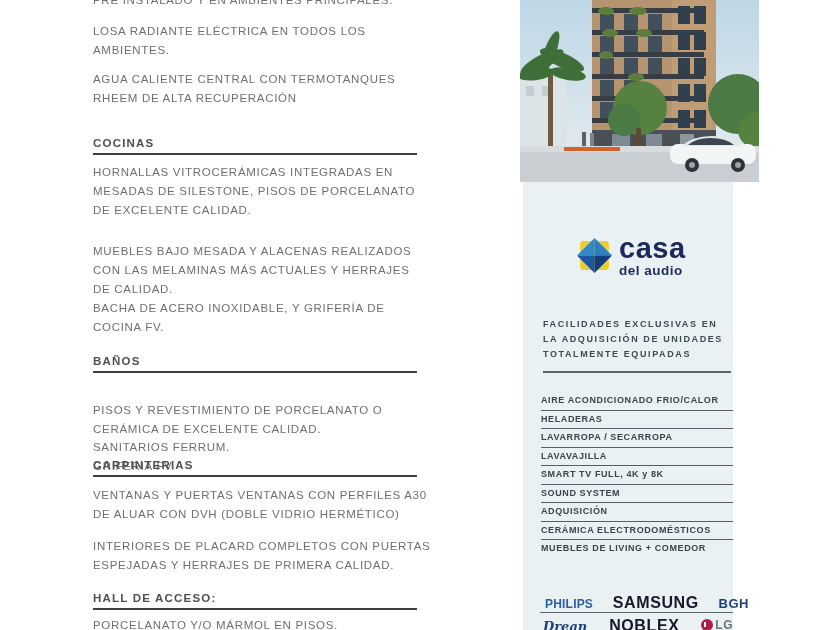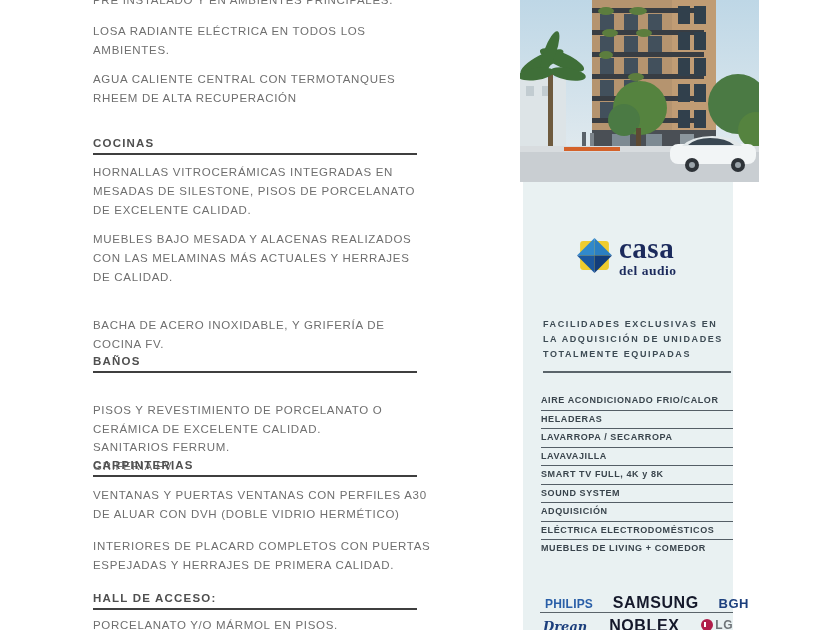--- a/index.html
+++ b/index.html
@@ -15,21 +15,21 @@
             letter-spacing:1.2px;color:#4f4f4f;padding-bottom:4px;
             border-bottom:2px solid #3f3f3f;white-space:pre;}
   .clipped{line-height:12px;}
 
   
   .panel{position:absolute;left:523px;top:0;width:210px;height:630px;background:#e9f1f2;}
   .photo{position:absolute;left:520px;top:0;width:239px;height:182px;overflow:hidden;}
 
   .logo{position:absolute;left:576px;top:234px;display:flex;align-items:center;gap:6px;}
   .logo-icon{width:37px;height:37px;flex:0 0 auto;}
-  .logo-text{display:flex;flex-direction:column;line-height:1;font-family:Liberation Serif, serif;}
+  .logo-text{display:flex;flex-direction:column;line-height:1;}
   .logo-main{font-size:29px;font-weight:bold;color:#1b2a5c;letter-spacing:.5px;}
   .logo-sub{font-size:13.5px;font-weight:bold;color:#1b2a5c;letter-spacing:.5px;margin-top:1px;}
 
   .fac-heading{position:absolute;left:543px;top:317px;font-size:9px;font-weight:bold;
                letter-spacing:1.6px;line-height:15px;color:#3d4b54;white-space:pre;}
   .fac-divider{position:absolute;left:543px;top:371px;width:188px;border-top:2px solid #5a646a;}
 
   .amenities{position:absolute;left:541px;top:395px;width:192px;list-style:none;margin:0;padding:0;}
   .amenities li{font-size:9px;font-weight:bold;letter-spacing:.6px;line-height:10px;
                 color:#39444c;padding-bottom:4.5px;border-bottom:1.5px solid #545e66;
@@ -63,24 +63,24 @@
     <div class="para" style="top:22px">LOSA RADIANTE ELÉCTRICA EN TODOS LOS
 AMBIENTES.</div>
 
     <div class="para" style="top:70px">AGUA CALIENTE CENTRAL CON TERMOTANQUES
 RHEEM DE ALTA RECUPERACIÓN</div>
 
     <div class="sec-head" style="top:137px">COCINAS</div>
     <div class="para" style="top:163px">HORNALLAS VITROCERÁMICAS INTEGRADAS EN
 MESADAS DE SILESTONE, PISOS DE PORCELANATO
 DE EXCELENTE CALIDAD.</div>
-    <div class="para" style="top:230px">MUEBLES BAJO MESADA Y ALACENAS REALIZADOS
+    <div class="para" style="top:242px">MUEBLES BAJO MESADA Y ALACENAS REALIZADOS
 CON LAS MELAMINAS MÁS ACTUALES Y HERRAJES
 DE CALIDAD.</div>
-    <div class="para" style="top:316px">BACHA DE ACERO INOXIDABLE, Y GRIFERÍA DE
+    <div class="para" style="top:299px">BACHA DE ACERO INOXIDABLE, Y GRIFERÍA DE
 COCINA FV.</div>
 
     <div class="sec-head" style="top:355px">BAÑOS</div>
     <div class="para tight" style="top:381px">PISOS Y REVESTIMIENTO DE PORCELANATO O
 CERÁMICA DE EXCELENTE CALIDAD.
 SANITARIOS FERRUM.
 GRIFERIA FV.</div>
 
     <div class="sec-head" style="top:459px">CARPINTERIAS</div>
     <div class="para" style="top:486px">VENTANAS Y PUERTAS VENTANAS CON PERFILES A30
@@ -220,21 +220,21 @@
   <div class="fac-divider"></div>
 
   <ul class="amenities">
     <li>AIRE ACONDICIONADO FRIO/CALOR</li>
     <li>HELADERAS</li>
     <li>LAVARROPA / SECARROPA</li>
     <li>LAVAVAJILLA</li>
     <li>SMART TV FULL, 4K y 8K</li>
     <li>SOUND SYSTEM</li>
     <li>ADQUISICIÓN</li>
-    <li>ELÉCTRICA ELECTRODOMÉSTICOS</li>
+    <li>CERÁMICA ELECTRODOMÉSTICOS</li>
     <li>MUEBLES DE LIVING + COMEDOR</li>
   </ul>
 
   <div class="brands1">
     <span class="brand-philips">PHILIPS</span>
     <span class="brand-samsung">SAMSUNG</span>
     <span class="brand-bgh">BGH</span>
   </div>
   <div class="brand-divider"></div>
   <div class="brands2">

